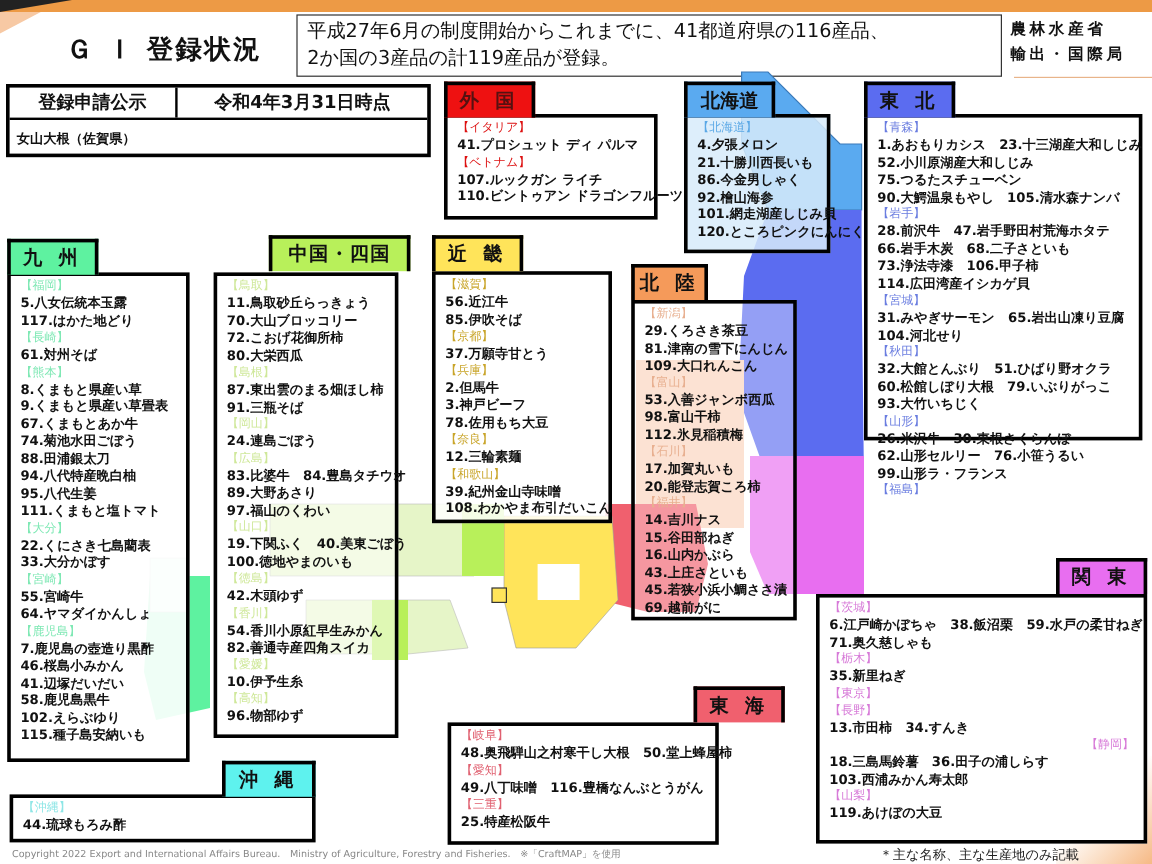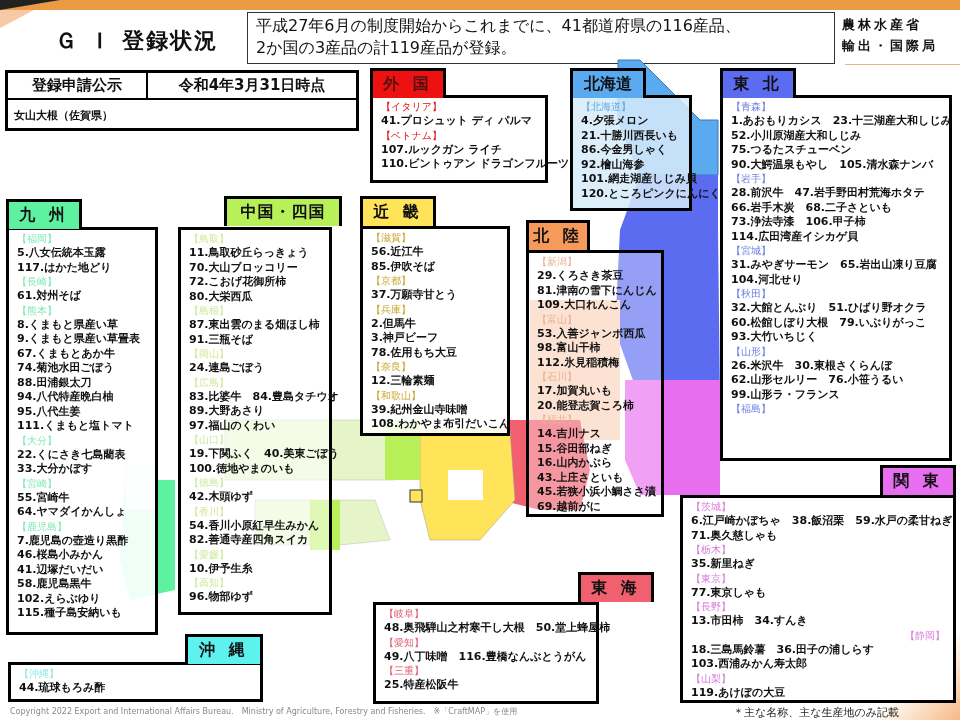--- a/index.html
+++ b/index.html
@@ -102,21 +102,21 @@
   <div class="pref" style="color:#5aa8e6;">【北海道】</div>
   <div class="item">4.夕張メロン</div>
   <div class="item">21.十勝川西長いも</div>
   <div class="item">86.今金男しゃく</div>
   <div class="item">92.檜山海参</div>
   <div class="item">101.網走湖産しじみ貝</div>
   <div class="item">120.ところピンクにんにく</div>
 </div>
 
 <div class="tab" style="left:720px;top:68px;width:76px;height:30px;background:#5b6cf0;color:#111;">東 北</div>
-<div class="box" style="left:720px;top:95px;width:232px;height:366px;">
+<div class="box" style="left:720px;top:95px;width:232px;height:272px;">
   <div class="pref" style="color:#6a7de0;">【青森】</div>
   <div class="item">1.あおもりカシス　23.十三湖産大和しじみ</div>
   <div class="item">52.小川原湖産大和しじみ</div>
   <div class="item">75.つるたスチューベン</div>
   <div class="item">90.大鰐温泉もやし　105.清水森ナンバ</div>
   <div class="pref" style="color:#6a7de0;">【岩手】</div>
   <div class="item">28.前沢牛　47.岩手野田村荒海ホタテ</div>
   <div class="item">66.岩手木炭　68.二子さといも</div>
   <div class="item">73.浄法寺漆　106.甲子柿</div>
   <div class="item">114.広田湾産イシカゲ貝</div>
@@ -236,21 +236,20 @@
 </div>
 
 <div class="tab" style="left:880px;top:465px;width:76px;height:30px;background:#e86ef0;color:#111;">関 東</div>
 <div class="box" style="left:680px;top:495px;width:276px;height:208px;">
   <div class="pref" style="color:#d77ad8;">【茨城】</div>
   <div class="item">6.江戸崎かぼちゃ　38.飯沼栗　59.水戸の柔甘ねぎ</div>
   <div class="item">71.奥久慈しゃも</div>
   <div class="pref" style="color:#d77ad8;">【栃木】</div>
   <div class="item">35.新里ねぎ</div>
   <div class="pref" style="color:#d77ad8;">【東京】</div>
-  <div class="item">77.東京しゃも</div>
   <div class="pref" style="color:#d77ad8;">【長野】</div>
   <div class="item">13.市田柿　34.すんき</div>
   <div class="pref" style="color:#d77ad8;text-align:right;">【静岡】</div>
   <div class="item">18.三島馬鈴薯　36.田子の浦しらす</div>
   <div class="item">103.西浦みかん寿太郎</div>
   <div class="pref" style="color:#d77ad8;">【山梨】</div>
   <div class="item">119.あけぼの大豆</div>
 </div>
 
 <div class="tab" style="left:578px;top:572px;width:76px;height:30px;background:#f0606e;color:#111;">東 海</div>

